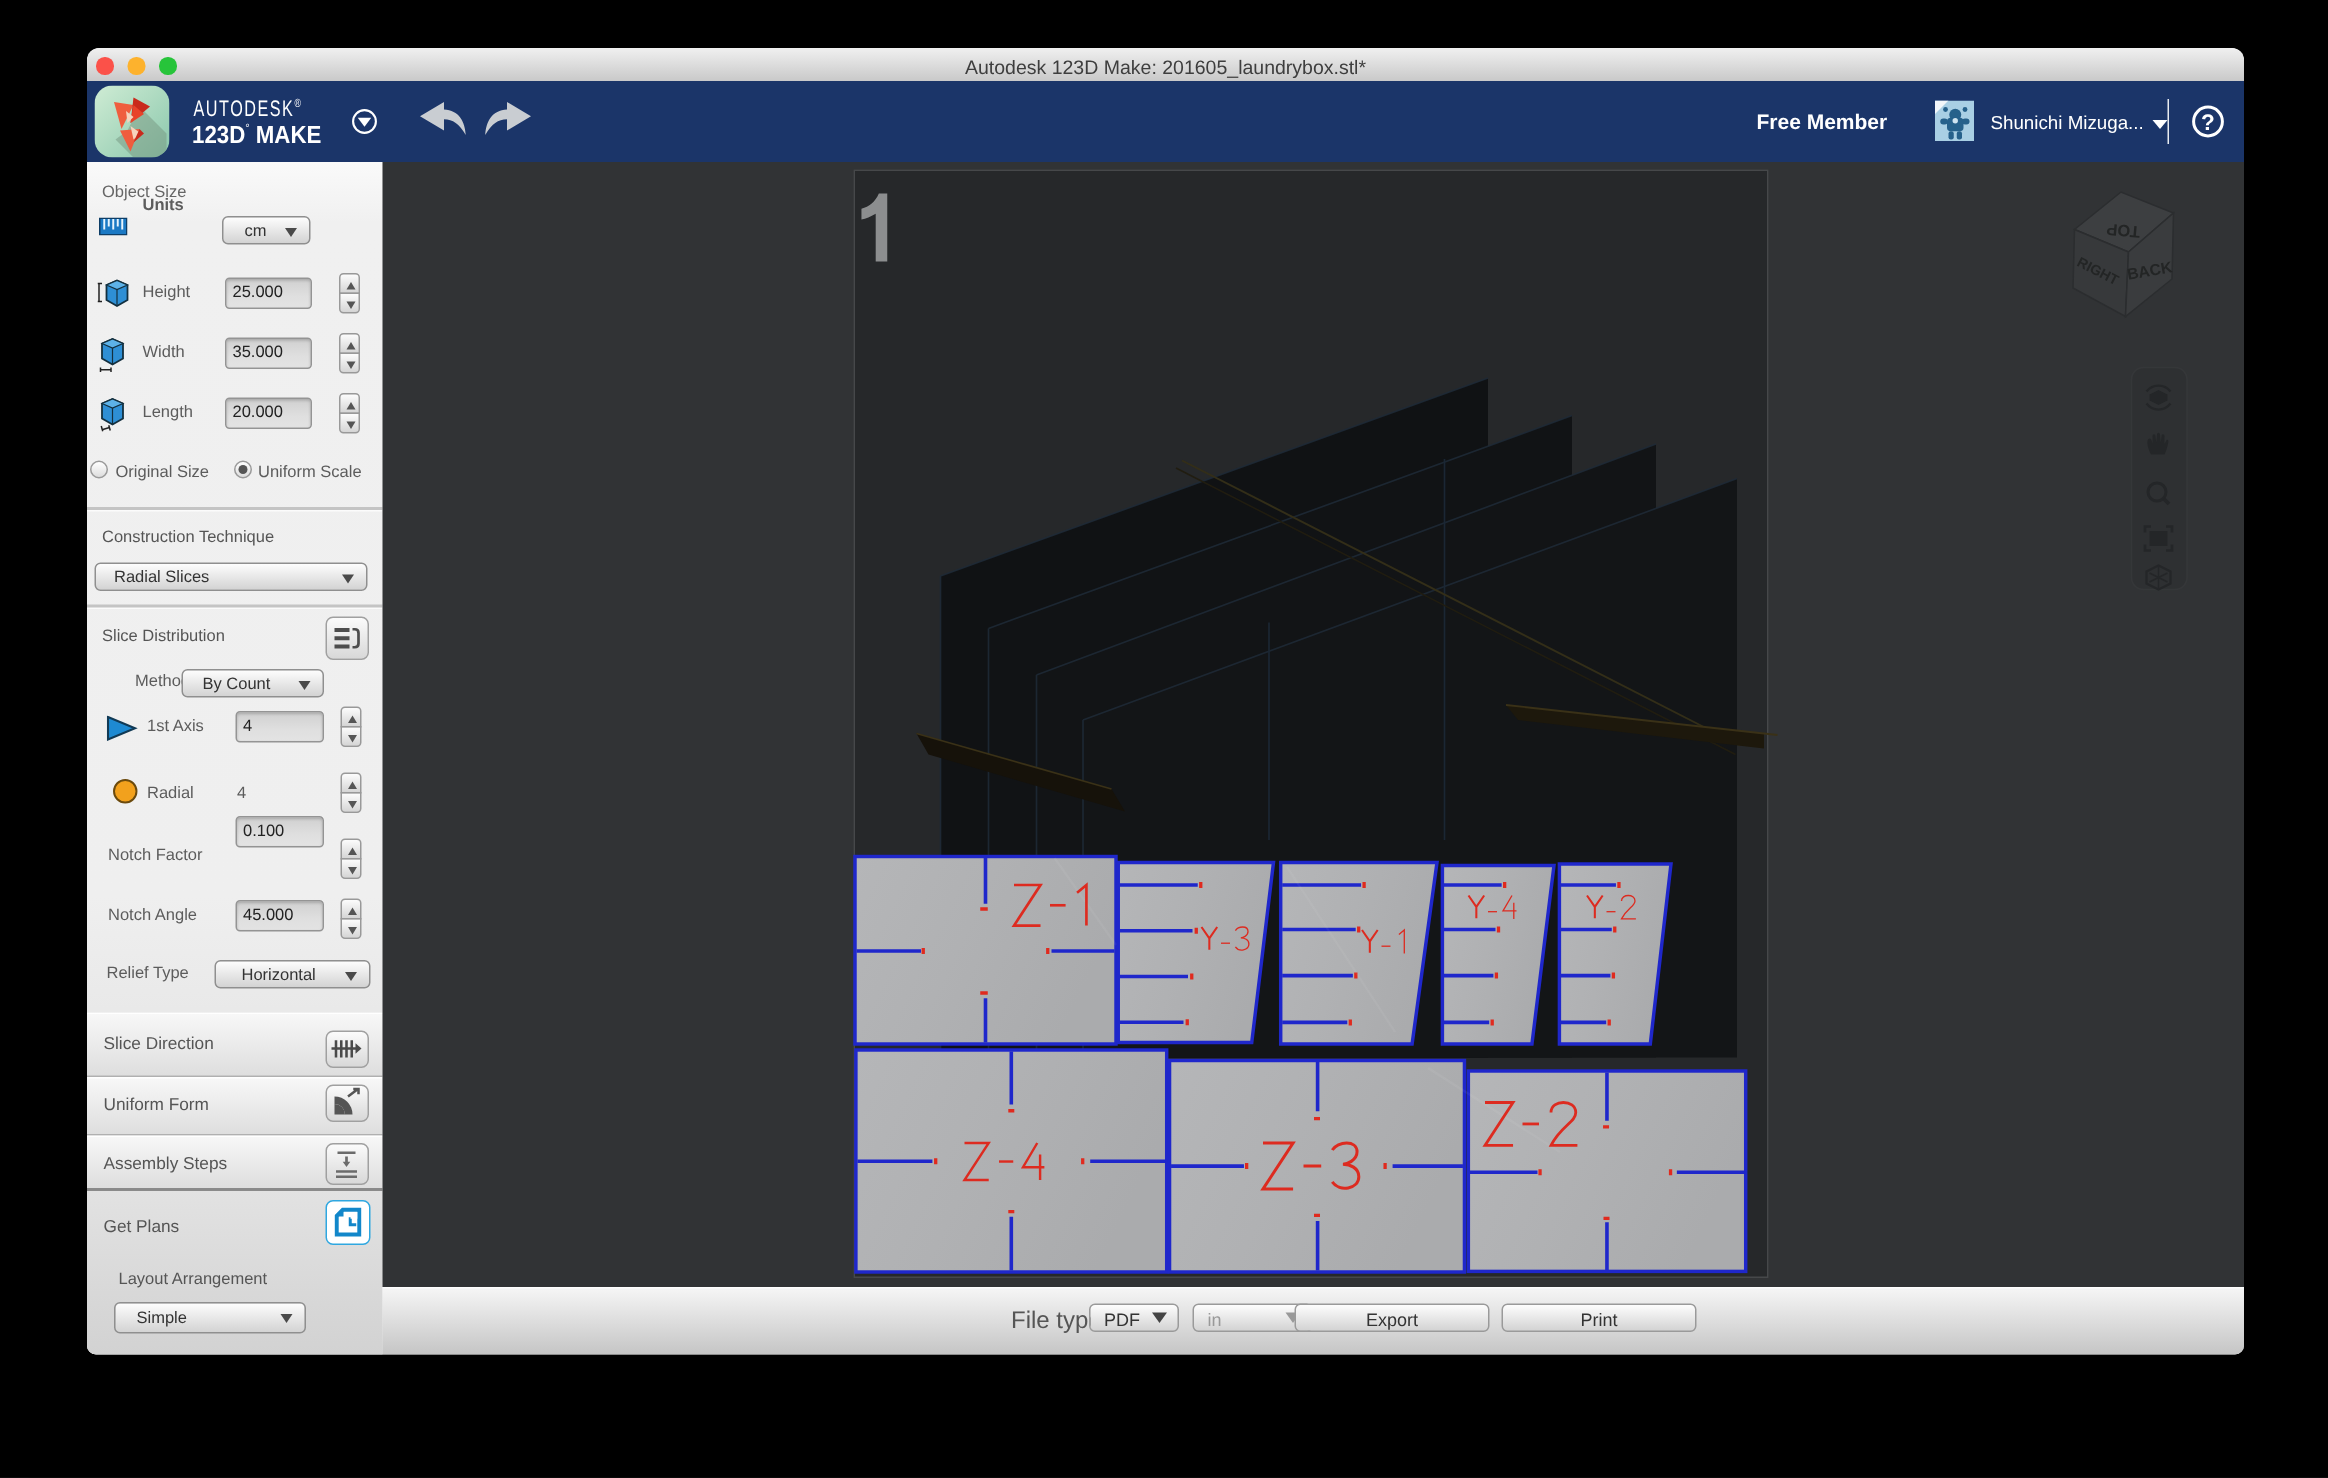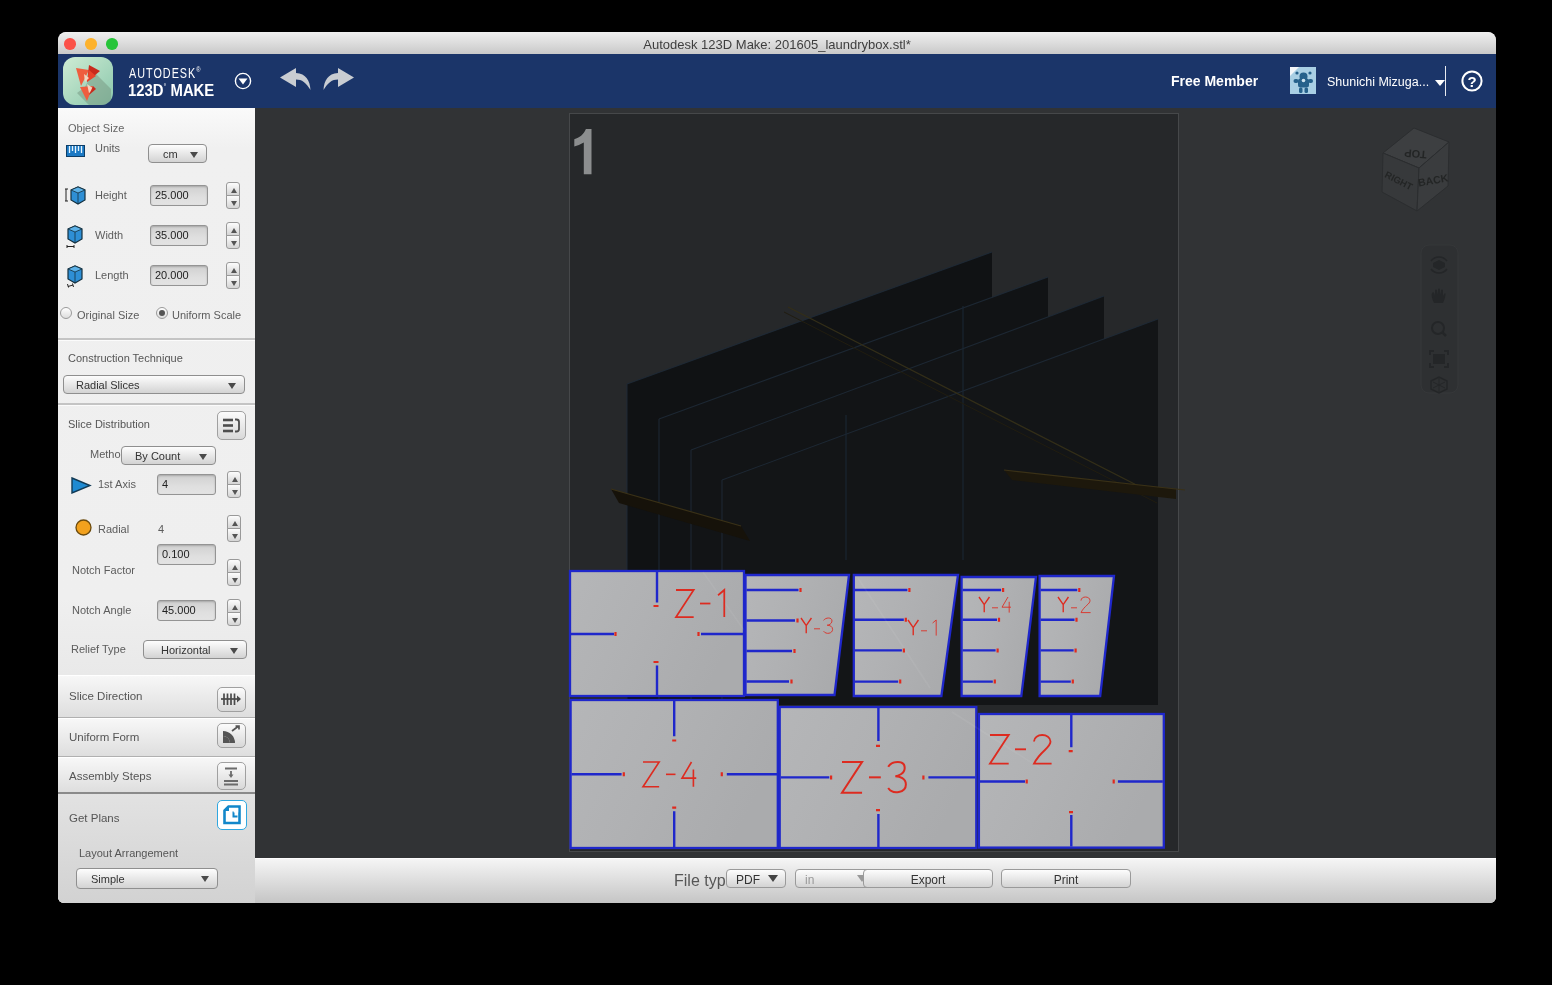--- a/index.html
+++ b/index.html
@@ -117,21 +117,21 @@
     <svg class="abs" style="left:8px;top:37px;" width="19" height="12" viewBox="0 0 19 12">
           <rect x="0.5" y="0.5" width="18" height="11" fill="#1b79c4" stroke="#0d3d66"></rect>
           <g stroke="#e8f4fd" stroke-width="1.3">
             <line x1="3.5" y1="1" x2="3.5" y2="8"></line>
             <line x1="6.5" y1="1" x2="6.5" y2="6"></line>
             <line x1="9.5" y1="1" x2="9.5" y2="8"></line>
             <line x1="12.5" y1="1" x2="12.5" y2="6"></line>
             <line x1="15.5" y1="1" x2="15.5" y2="8"></line>
           </g>
         </svg>
-    <div class="lbl" style="left:37px;top:34px;">Units</div>
+    <div class="lbl" style="left:37px;top:23px;font-weight:bold;">Units</div>
     <div class="dd" style="left:90px;top:36px;width:59px;height:19px;">
           <span class="t" style="left:14px;">cm</span>
           <span class="tri"></span>
         </div>
 
     <svg class="abs" style="left:7px;top:77px;" width="21" height="21" viewBox="0 0 21 21">
           <g stroke="#222" stroke-width="1">
             <line x1="1" y1="4" x2="1" y2="16"></line>
             <line x1="0" y1="4" x2="3" y2="4"></line>
             <line x1="0" y1="16" x2="3" y2="16"></line>
@@ -336,21 +336,21 @@
     <div class="lbl" style="left:11px;top:704px;color:#555;font-size:11.5px;">Get Plans</div>
     <div class="iconbtn" style="left:159px;top:692px;width:30px;height:30px;background:#fff;border:1.5px solid #2fa7e0;border-radius:5px;">
       <svg width="27" height="27" viewBox="0 0 27 27">
             <path d="M10.5,5.5 L21.5,5.5 L21.5,22 L6.5,22 L6.5,9.5 Z" fill="#fff" stroke="#1287ca" stroke-width="2.6" stroke-linejoin="miter"></path>
             <path d="M11,5 L11,10 L6,10 Z" fill="#1287ca"></path>
             <path d="M15.5,10.5 L15.5,15.5 L19.5,15.5" fill="none" stroke="#1287ca" stroke-width="2"></path>
             <rect x="15.7" y="7" width="4.5" height="4.5" fill="#fff"></rect>
           </svg>
     </div>
     <div class="lbl" style="left:21px;top:739px;color:#555;">Layout Arrangement</div>
-    <div class="dd" style="left:18px;top:760px;width:142px;height:21px;">
+    <div class="dd" style="left:18px;top:760px;width:128px;height:21px;">
           <span class="t" style="left:14px;top:4px;">Simple</span>
           <span class="tri" style="top:7px;"></span>
         </div>
   </div>
   <div id="viewport">
     <div id="sheet"></div>
     <svg id="scene" class="abs" style="left:0;top:0;" width="1241" height="750" viewBox="255 108 1241 750">
       <defs>
         <linearGradient id="pf" x1="0" y1="0" x2="1" y2="0.35">
           <stop offset="0" stop-color="#b5b6b8"></stop>

